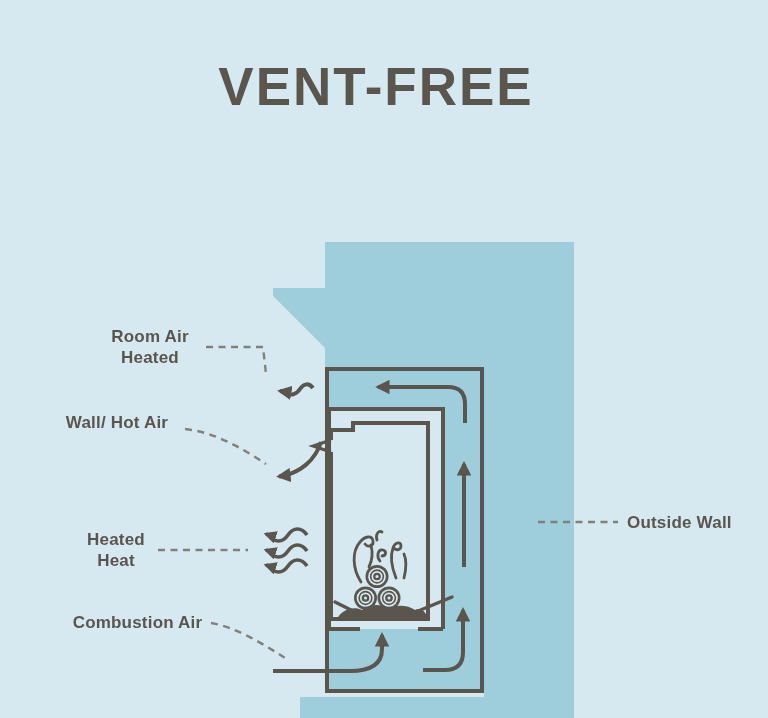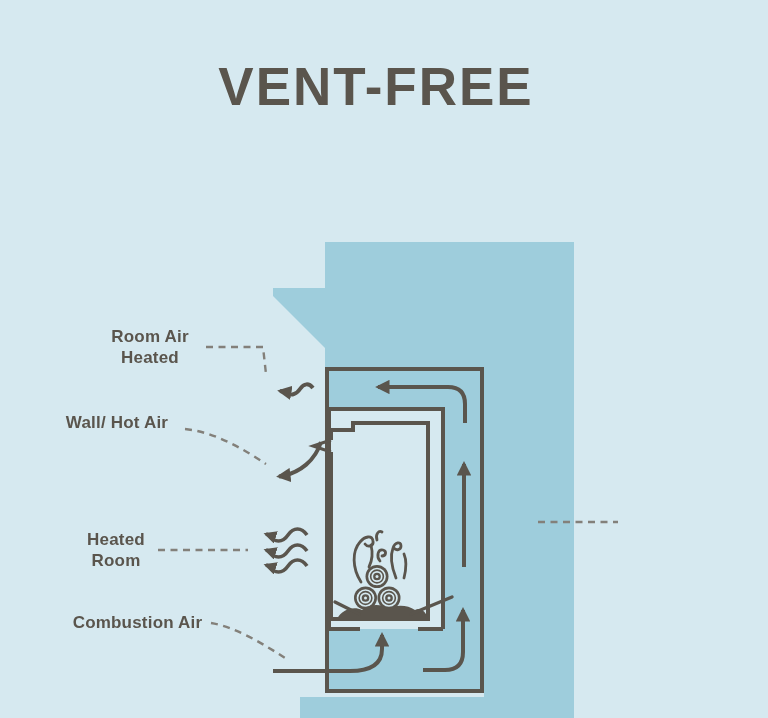--- a/index.html
+++ b/index.html
@@ -137,21 +137,24 @@
     <span>Room Air</span>
     <span>Heated</span>
   </div>
 
   <div class="lbl lbl-fumes">
     <span>Wall/ Hot Air</span>
   </div>
 
   <div class="lbl lbl-radiant">
     <span>Heated</span>
-    <span>Room</span>
+    <span>Heat</span>
   </div>
 
   <div class="lbl lbl-combair">
     <span>Combustion Air</span>
   </div>
 
+  <div class="lbl lbl-outsidewall">
+    <span>Outside Wall</span>
+  </div>
 
 </div>
 
 </body></html>

